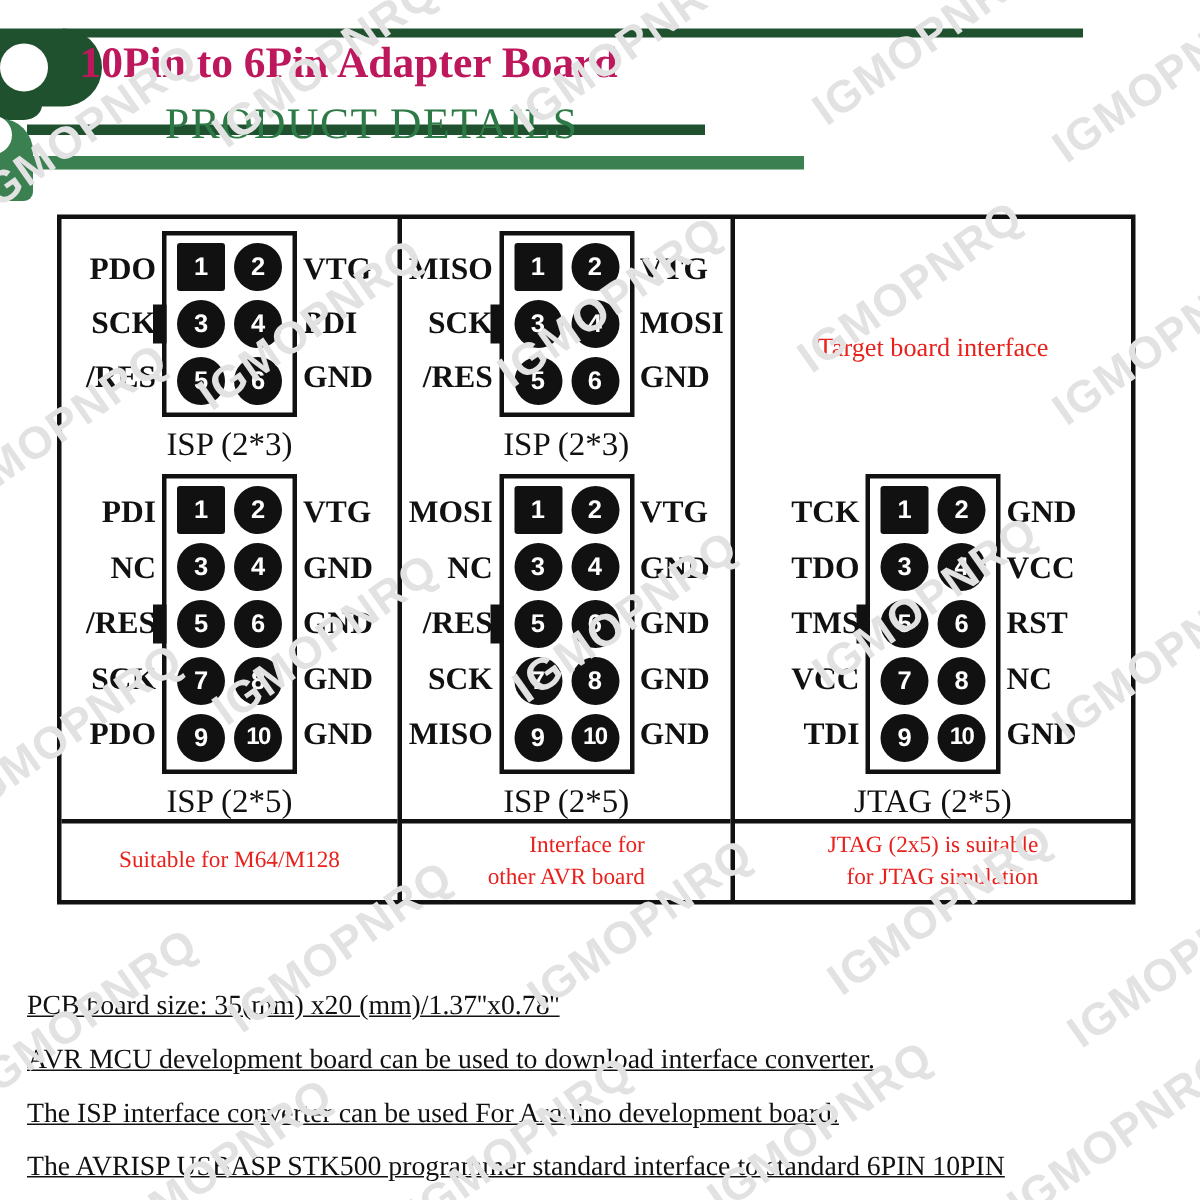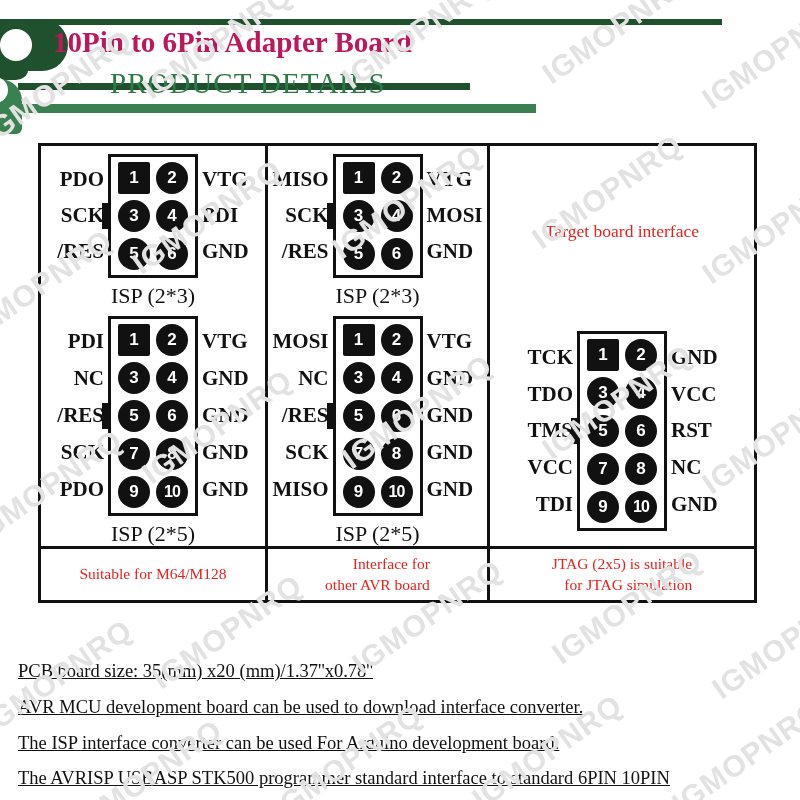--- a/index.html
+++ b/index.html
@@ -379,20 +379,21 @@
               <div class="pin wide">10</div>
             </div>
             <div class="labels right" style="height: 184px;">
               <span>GND</span>
               <span>VCC</span>
               <span>RST</span>
               <span>NC</span>
               <span>GND</span>
             </div>
           </div>
+          <div class="conn-caption">JTAG (2*5)</div>
         </div>
       </div>
       <div class="cell bot">
         <div class="note-red small">
           <div>JTAG (2x5) is suitable</div>
           <div>for JTAG simulation</div>
         </div>
       </div>
     </div>
   </div>

